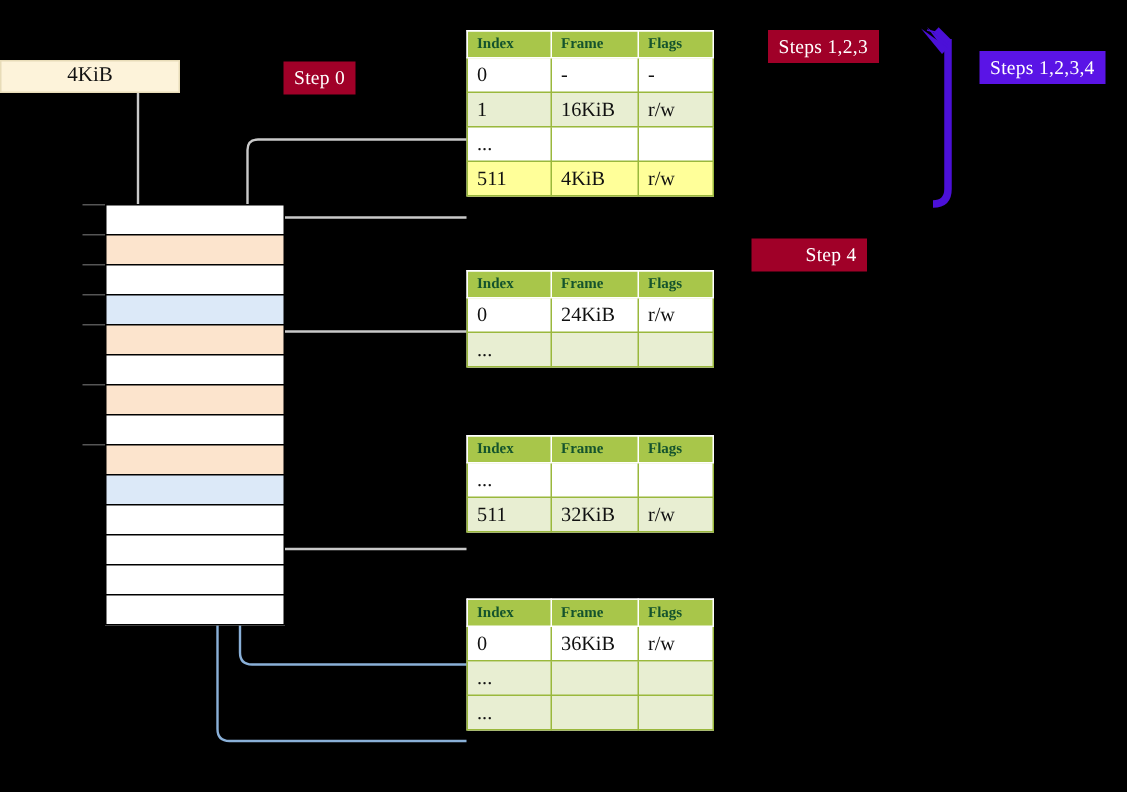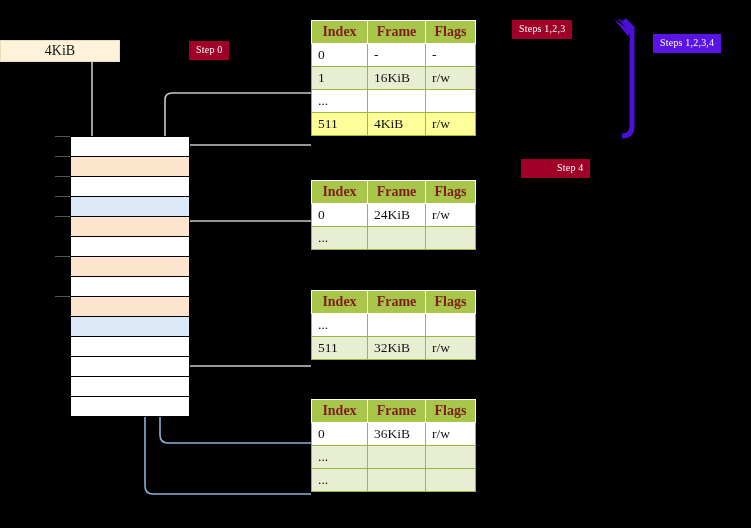--- a/index.html
+++ b/index.html
@@ -13,21 +13,21 @@
   #stage {
     position: relative;
     width: 751px; height: 528px;
     background: #000000;
   }
 
   
   .badge {
     position: absolute;
     color: #ffffff;
-    font-size: 10px;
+    font-size: 13px;
     line-height: 1;
     padding: 4px 7px 5px 7px;
     white-space: nowrap;
     letter-spacing: .2px;
   }
   .badge-red { background: #a00028; }
   .badge-blue { background: #5a14e6; }
 
   
   .kib-box {
@@ -62,26 +62,26 @@
   .ptable {
     position: absolute;
     border-collapse: collapse;
     border: 1px solid #9ab83c;
     background: #ffffff;
     font-size: 13.5px;
     color: #111111;
   }
   .ptable th {
     background: #a8c64a;
-    color: #7f1d1d;
+    color: #14532d;
     font-weight: bold;
-    text-align: center;
+    text-align: left;
     padding: 3px 6px;
     border: 1px solid #ffffff;
-    font-size: 14px;
+    font-size: 10px;
   }
   .ptable td {
     padding: 3px 6px;
     border: 1px solid #9ab83c;
     height: 18px;
     vertical-align: top;
     white-space: nowrap;
   }
   .row-odd td  { background: #ffffff; }
   .row-even td { background: #e8eed2; }
@@ -173,21 +173,21 @@
   </div>
 
   <div class="badge badge-red" style="left:512px; top:20px;">
     <span>Steps 1,2,3</span>
   </div>
 
   <div class="badge badge-blue" style="left:653px; top:20px;margin-top:14px;">
     <span>Steps 1,2,3,4</span>
   </div>
 
-  <div class="badge badge-red" style="left:521px; top:159px;padding-left:36px;">
+  <div class="badge badge-red" style="left:501px; top:159px;padding-left:36px;">
     <span>Step 4</span>
   </div>
 
   <div id="memcol" style="left:70px; top:136px; width:120px; height:280px;">
       <div class="memrow mem-white" style="top: 0px; width: 120px; height: 21px;"></div>
       <div class="memrow mem-peach" style="top: 20px; width: 120px; height: 21px;"></div>
       <div class="memrow mem-white" style="top: 40px; width: 120px; height: 21px;"></div>
       <div class="memrow mem-blue" style="top: 60px; width: 120px; height: 21px;"></div>
       <div class="memrow mem-peach" style="top: 80px; width: 120px; height: 21px;"></div>
       <div class="memrow mem-white" style="top: 100px; width: 120px; height: 21px;"></div>

